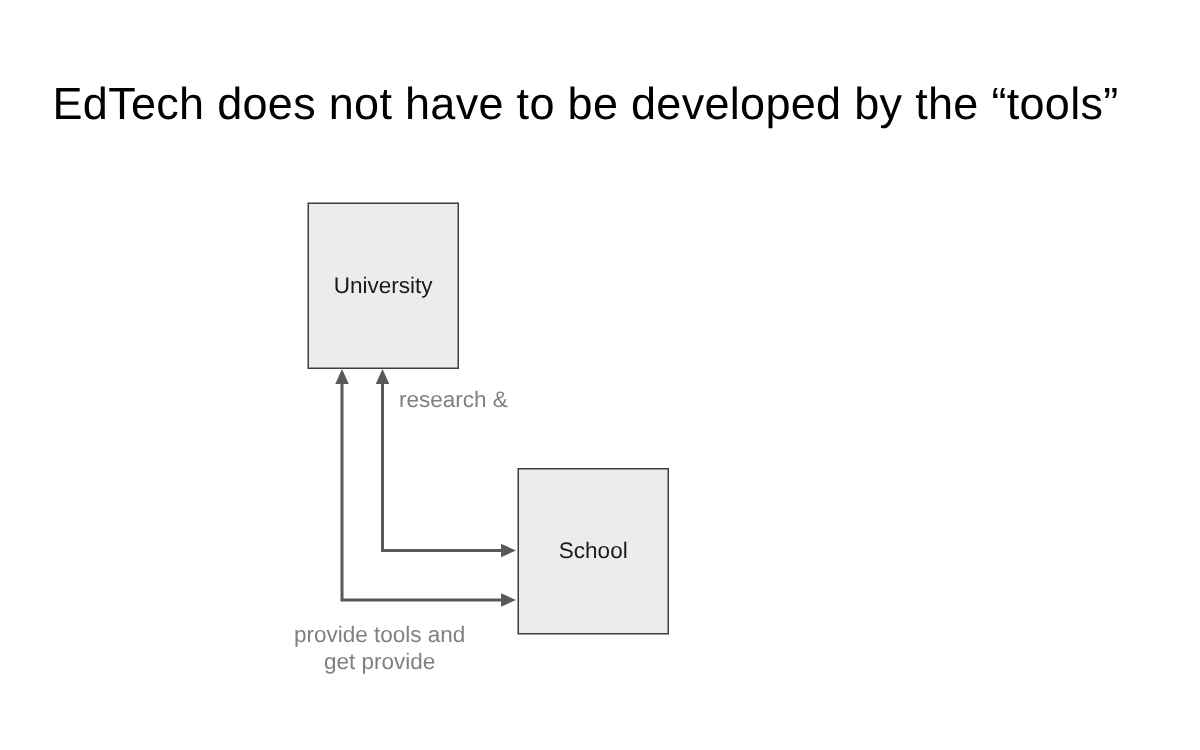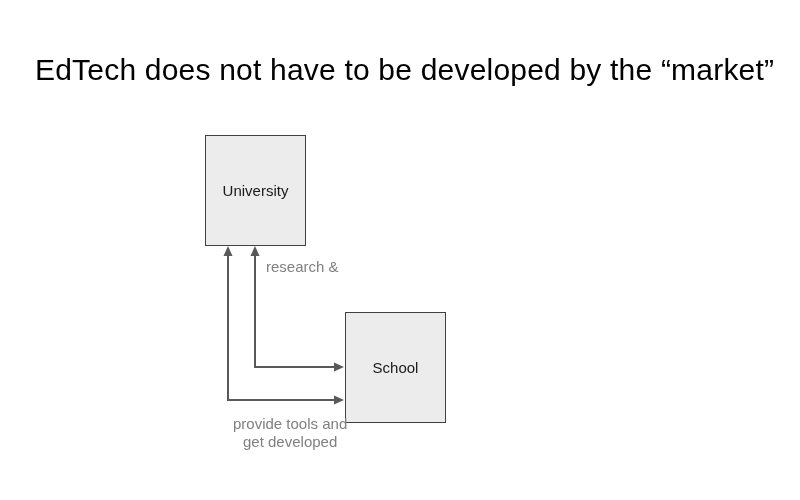--- a/index.html
+++ b/index.html
@@ -60,28 +60,28 @@
 
   .edge-label {
     position: absolute;
     font-size: 15px;
     line-height: 18px;
     color: #808080;
   }
   .edge-label span { display: block; text-align: center; }
   .label-research { left: 266px; top: 258px; }
   .label-research .line2 { color: #262626; }
-  .label-tools { left: 196px; top: 415px; margin-left: 37px; }
+  .label-tools { left: 196px; top: 415px; }
 </style>
 </head>
 <body>
 
 <div class="slide">
 
-  <h1 class="slide-title">EdTech does not have to be developed by the “market”</h1>
+  <h1 class="slide-title">EdTech does not have to be developed by the “tools”</h1>
 
   <svg class="connector-layer" width="800" height="500" viewBox="0 0 800 500" xmlns="http://www.w3.org/2000/svg">
 
     <g>
       <polyline class="connector-line" points="255,253 255,367 336,367"></polyline>
       <polygon class="arrowhead" points="255,246 250.5,256 259.5,256"></polygon>
       <polygon class="arrowhead" points="344,367 334,362.5 334,371.5"></polygon>
     </g>
 
     <g>
@@ -98,16 +98,16 @@
   <div class="node node-university">
     <span class="node-label">University</span>
   </div>
 
   <div class="edge-label label-research">
     <span class="line1">research &amp;</span>
   </div>
 
   <div class="edge-label label-tools">
     <span class="line1">provide tools and</span>
-    <span class="line2">get developed</span>
+    <span class="line2">get provide</span>
   </div>
 
 </div>
 
 </body></html>

